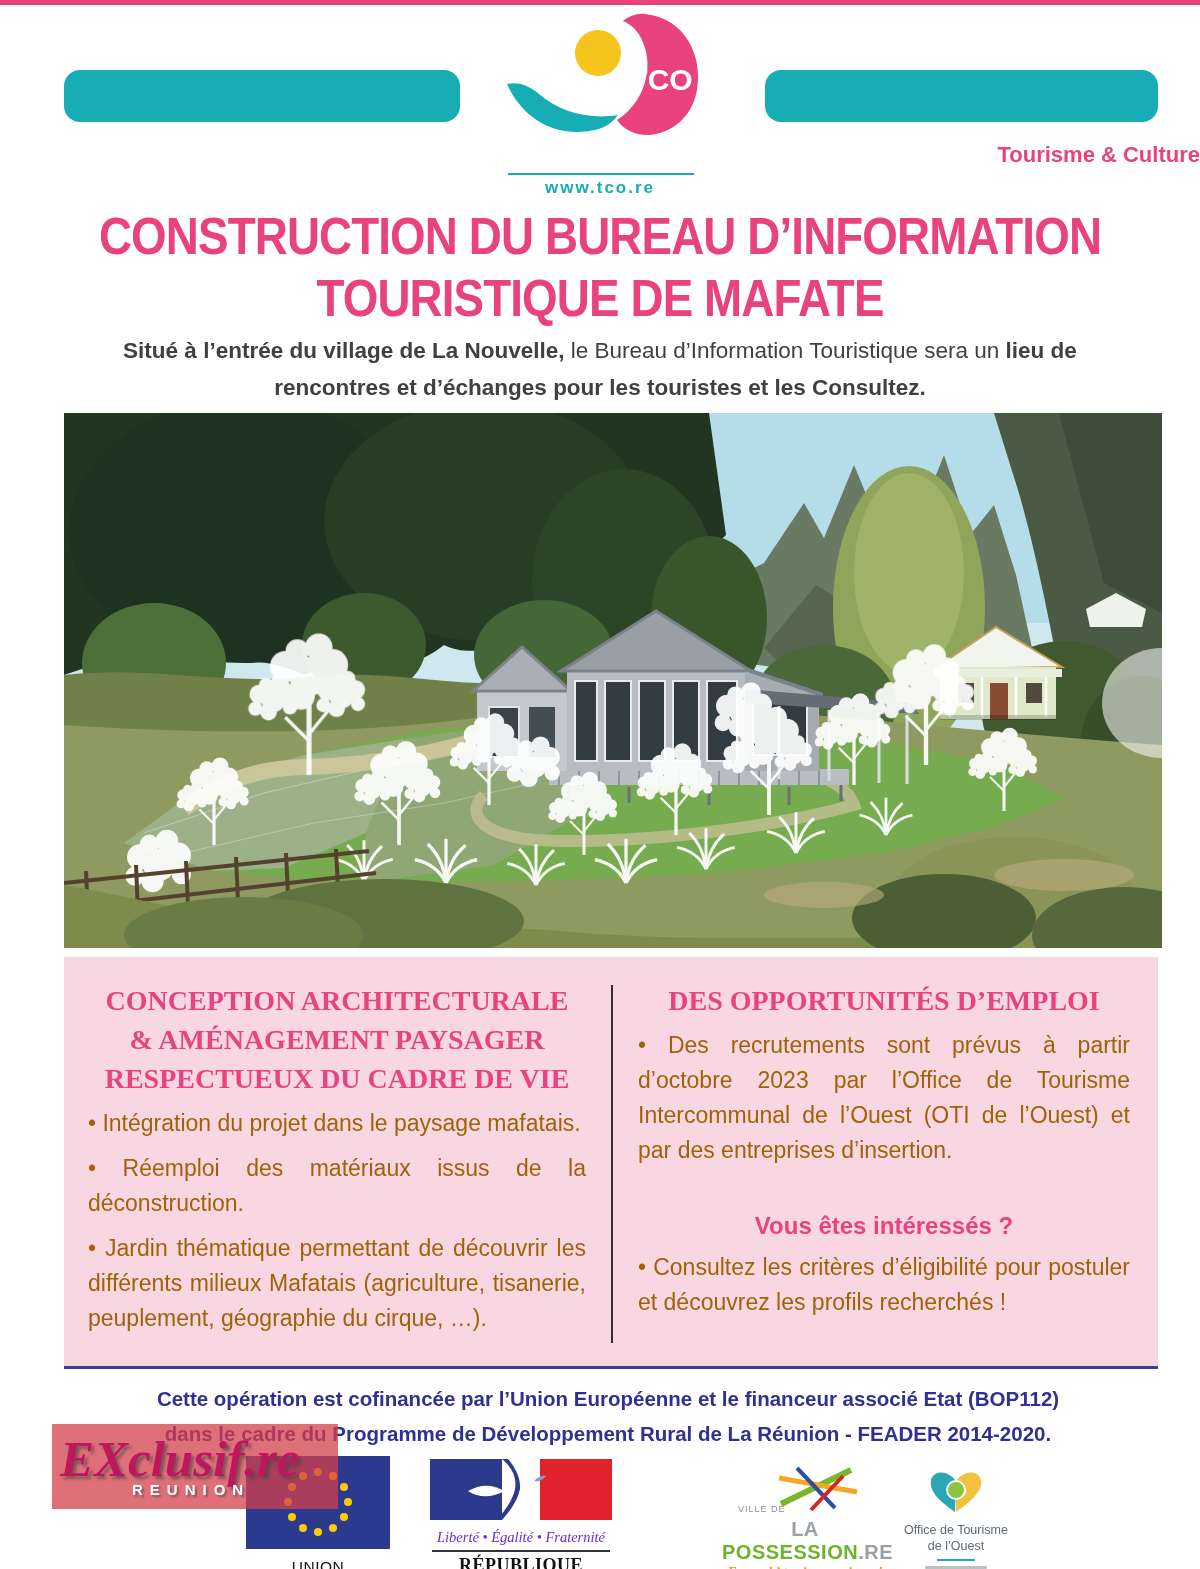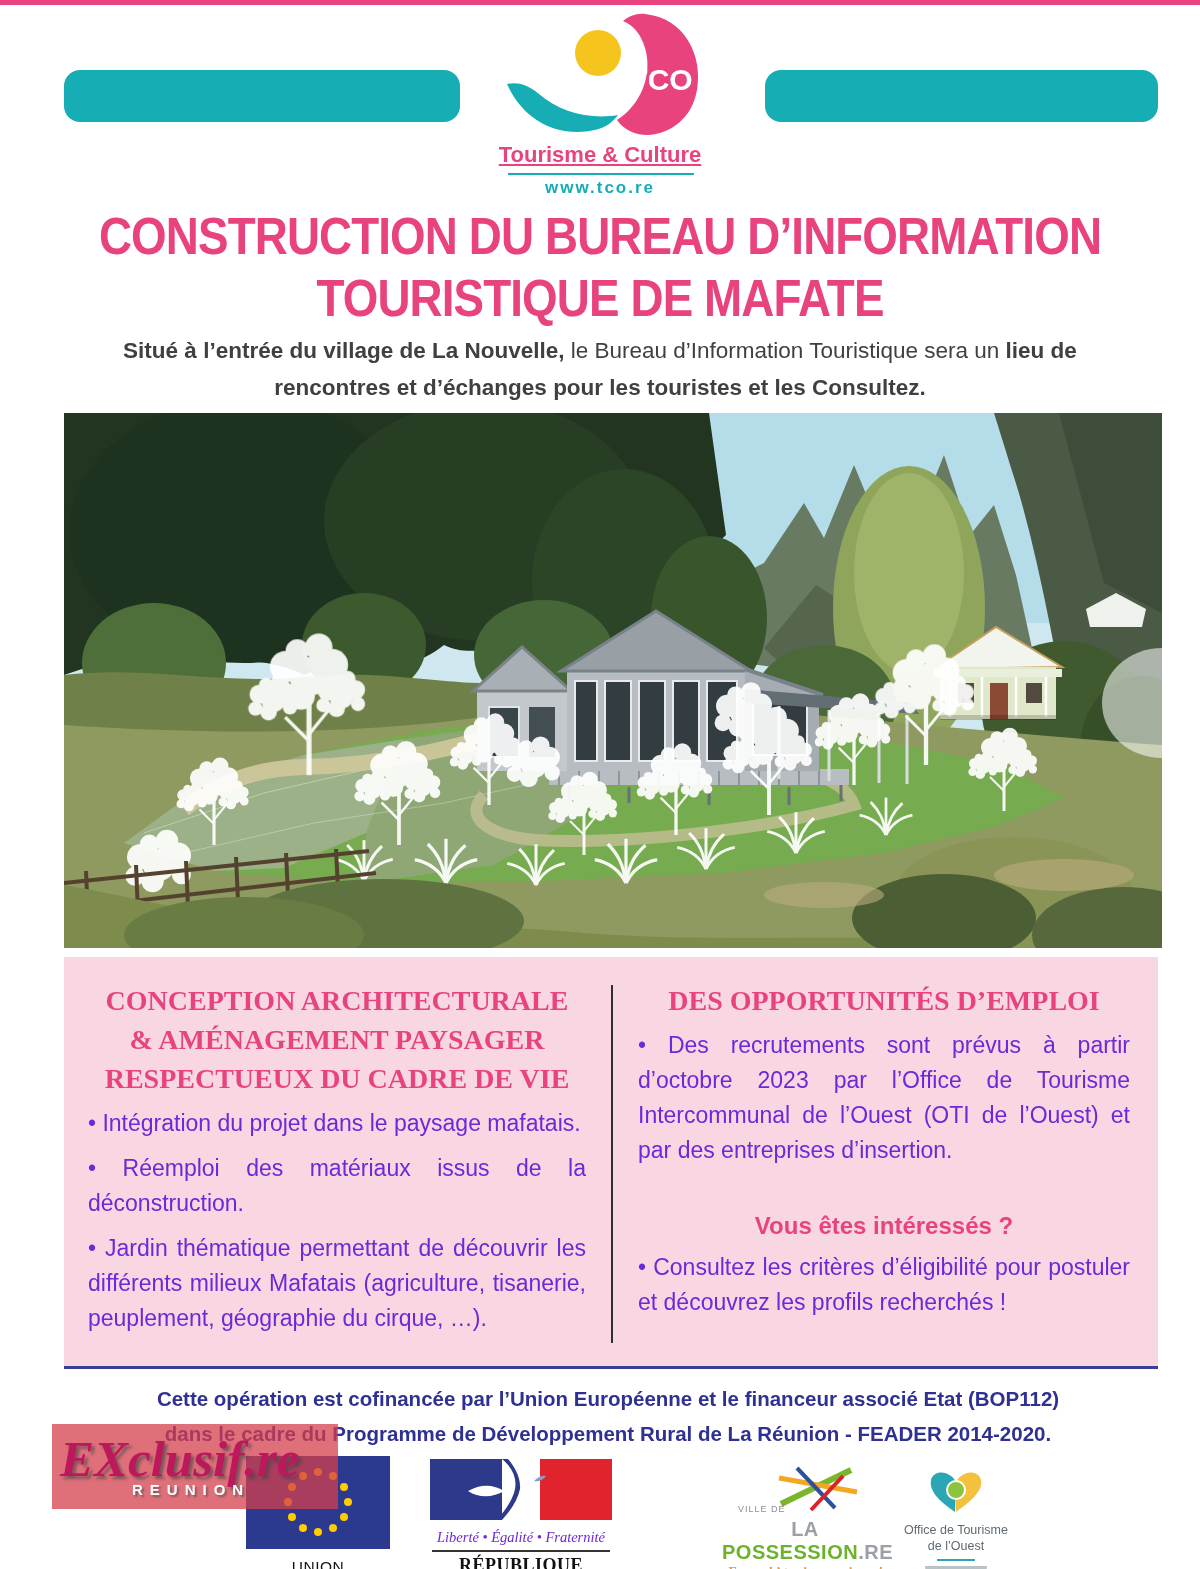--- a/index.html
+++ b/index.html
@@ -3,40 +3,40 @@
 <meta charset="utf-8">
 <style>
   html,body{margin:0;padding:0;background:#fff;}
   .page{position:relative;width:1200px;height:1569px;background:#ffffff;overflow:hidden;
         font-family:"Liberation Sans",sans-serif;}
   .topstrip{position:absolute;left:0;top:0;width:1200px;height:5px;background:#e8437f;}
   .tealbar{position:absolute;top:70px;height:52px;background:#16adb5;border-radius:16px;}
   .tealbar.left{left:64px;width:396px;}
   .tealbar.right{left:765px;width:393px;}
   .tco-logo{position:absolute;left:495px;top:8px;width:210px;height:135px;}
-  .tagline{position:absolute;left:0;top:142px;width:1200px;text-align:center;
-           color:#e8437f;font-weight:bold;font-size:22px;text-decoration:underline;}
+  .tagline{position:absolute;left:0;top:142px;width:1200px;text-align:right;
+           color:#e8437f;font-weight:bold;font-size:22px;}
   .tagline-rule{position:absolute;left:508px;top:173px;width:186px;height:2px;background:#16adb5;}
   .website{position:absolute;left:0;top:178px;width:1200px;text-align:center;
            color:#16adb5;font-weight:bold;font-size:17px;letter-spacing:2px;}
   .title{position:absolute;left:0;top:205px;width:1200px;text-align:center;color:#e8437f;
          font-weight:bold;font-size:52px;line-height:62px;letter-spacing:-1px;}
   .title .tline{display:inline-block;transform:scaleX(.88);transform-origin:center;white-space:nowrap;display:block;}
   .intro{position:absolute;left:70px;top:332px;width:1060px;text-align:center;color:#404040;
          font-size:22.5px;line-height:37px;}
   .intro b{font-weight:bold;}
   .photo{position:absolute;left:64px;top:413px;width:1098px;height:535px;overflow:hidden;}
   .photo svg{display:block;width:100%;height:100%;}
   .panel{position:absolute;left:64px;top:957px;width:1094px;height:409px;background:#f8d7e2;}
   .panel-divider{position:absolute;left:547px;top:28px;width:2px;height:358px;background:#2f2f2f;}
   .col{position:absolute;top:24px;}
   .col.leftcol{left:24px;width:498px;}
   .col.rightcol{left:574px;width:492px;}
   .col-heading{color:#e8437f;font-weight:bold;font-size:28px;line-height:39px;text-align:center;font-family:Liberation Serif, serif;}
-  .bullet{color:#6d28d9;font-size:23px;line-height:35px;text-align:justify;margin-top:10px;}
+  .bullet{color:#a16207;font-size:23px;line-height:35px;text-align:justify;margin-top:10px;}
   .bullet.first{margin-top:8px;}
   .subheading{color:#e8437f;font-weight:bold;font-size:24px;text-align:center;margin-top:44px;}
   .blue-rule{position:absolute;left:64px;top:1366px;width:1094px;height:3px;background:#3b3e99;}
   .funding{position:absolute;left:0;width:1200px;text-align:center;color:#2e3192;
            font-weight:bold;font-size:20.5px;padding-left:8px;}
   .funding.l1{top:1387px;}
   .funding.l2{top:1422px;}
   
   .eu-logo{position:absolute;left:246px;top:1456px;width:144px;text-align:center;}
   .eu-caption{margin-top:5px;font-size:15.5px;color:#141414;letter-spacing:.5px;}

